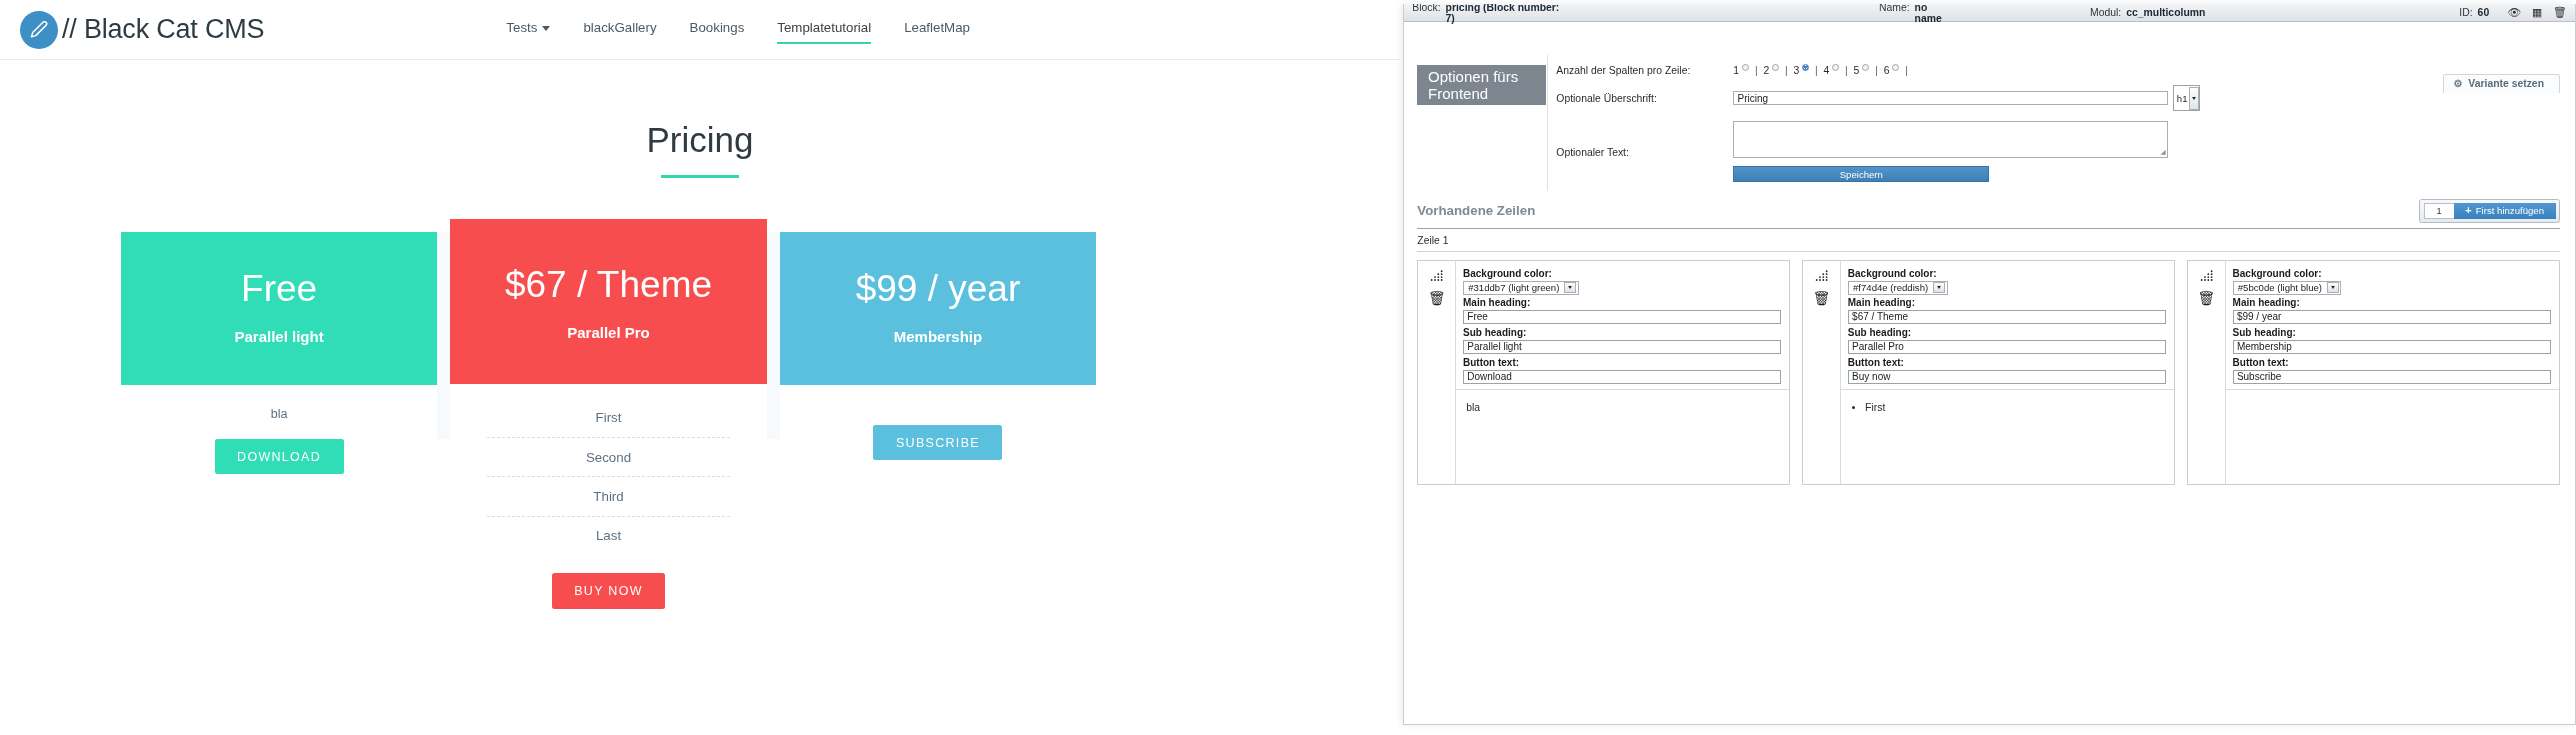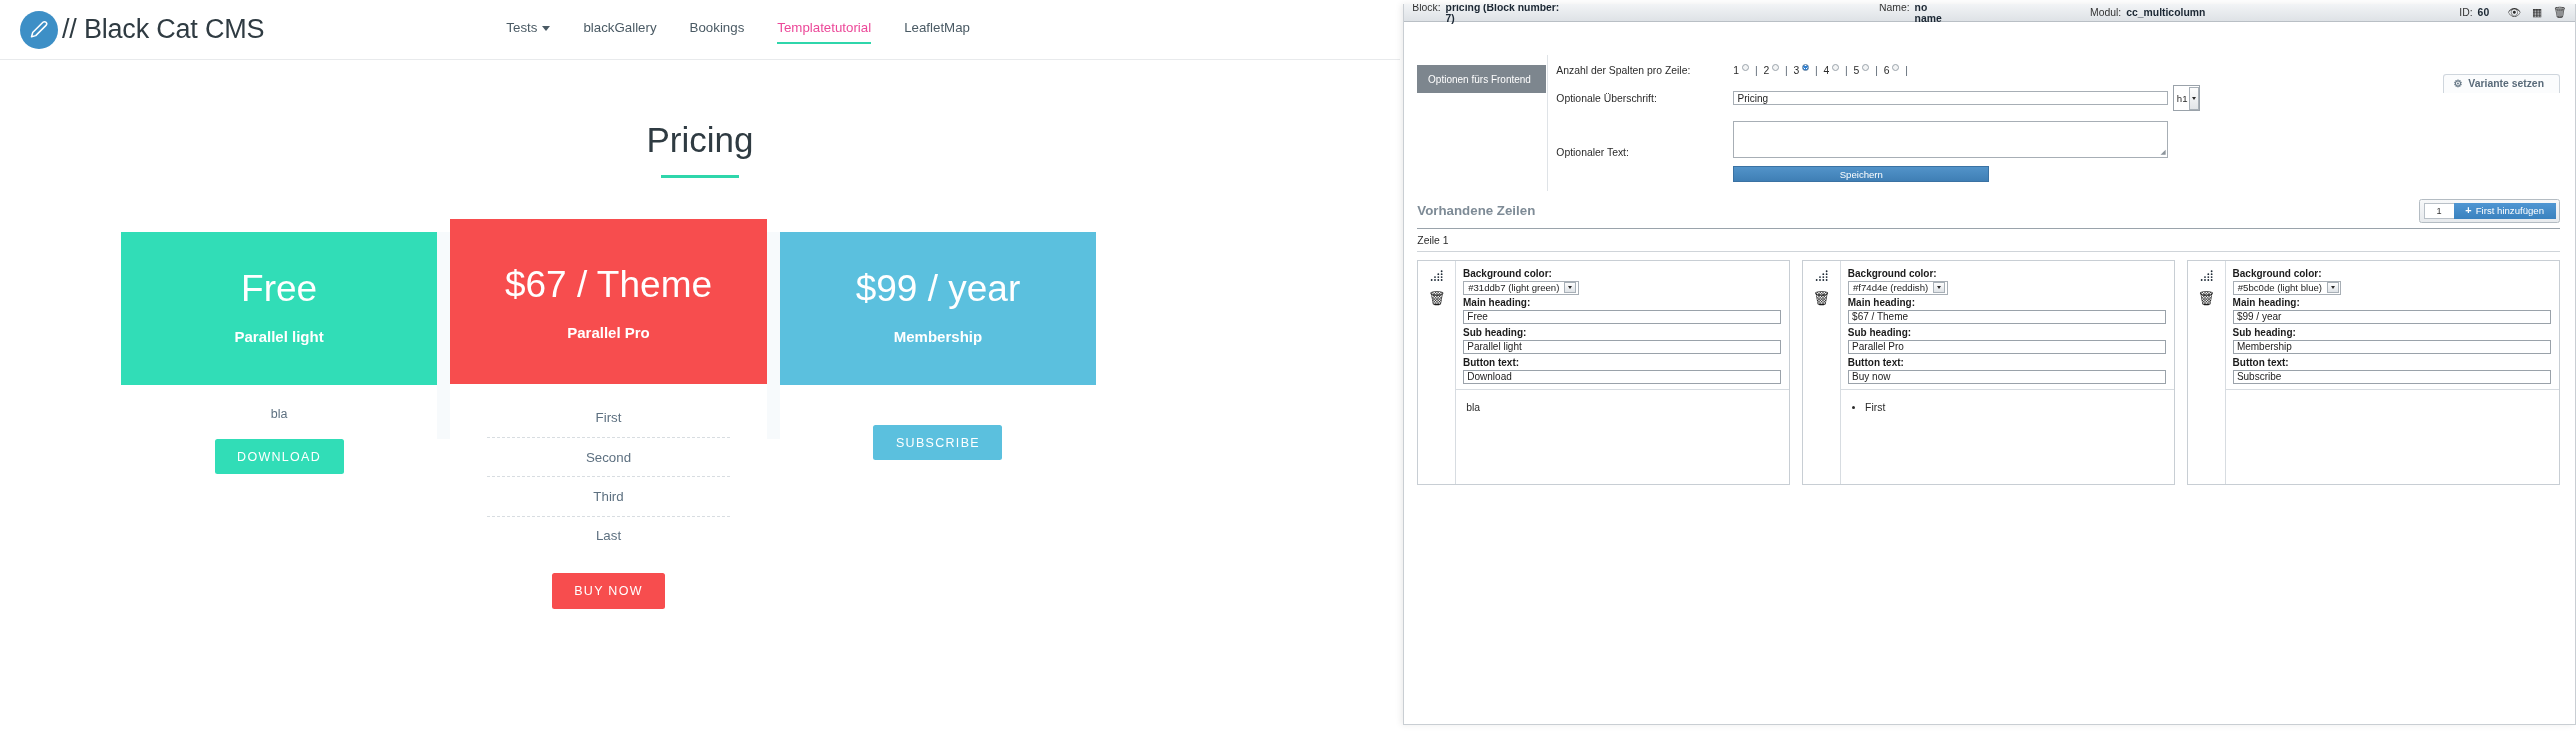--- a/index.html
+++ b/index.html
@@ -46,21 +46,21 @@
   .site-nav {
     display:flex; align-items:center; gap:33px;
     margin-left:242px;
     font-size:13.3px;
   }
   .nav-item {
     color:#4a5a64; text-decoration:none; white-space:nowrap;
     padding-bottom:4.2px; position:relative;
     display:inline-flex; align-items:center; gap:5px;
   }
-  .nav-item.active { color:#ec4899; }
+  .nav-item.active { color:#404040; }
   .nav-item.active::after {
     content:""; position:absolute; left:0; right:0; bottom:-5px;
     height:2.5px; background:#2fd6ab;
   }
   .caret-dn {
     display:inline-block; width:0;height:0;
     border-left:4.2px solid transparent; border-right:4.2px solid transparent;
     border-top:5px solid #4a5a64; position:relative; top:0.8px;
   }
 
@@ -153,24 +153,24 @@
     padding:3.3px 15px 4.2px 10px;
     color:#5a6b7a; font-weight:bold; font-size:10.4px;
     display:flex; align-items:center; gap:5.8px;
     cursor:pointer;
   }
   .gear { font-size:10px; color:#6b7c8a; }
 
   .form-zone { position:relative; margin-top:33px; height:125px; }
   .opt-tab {
     position:absolute; left:13.3px; top:10px;
-    width:129px; height:28px;
+    width:129px; height:40px;
     background:#7d868e; color:#ffffff;
     display:flex; align-items:center; padding-left:10.8px;
-    font-size:10px;
+    font-size:15px;
   }
   .form-right {
     position:absolute; left:143px; top:0px;
     right:11.7px; border-left:0.8px solid #dfe3e7;
     padding:10px 0 0 8.3px;
     min-height:122px;
   }
   .frow { display:flex; align-items:center; margin-bottom:9.2px; }
   .flabel { width:177px; font-size:10.4px; color:#2b2b2b; }
   .toggle {

